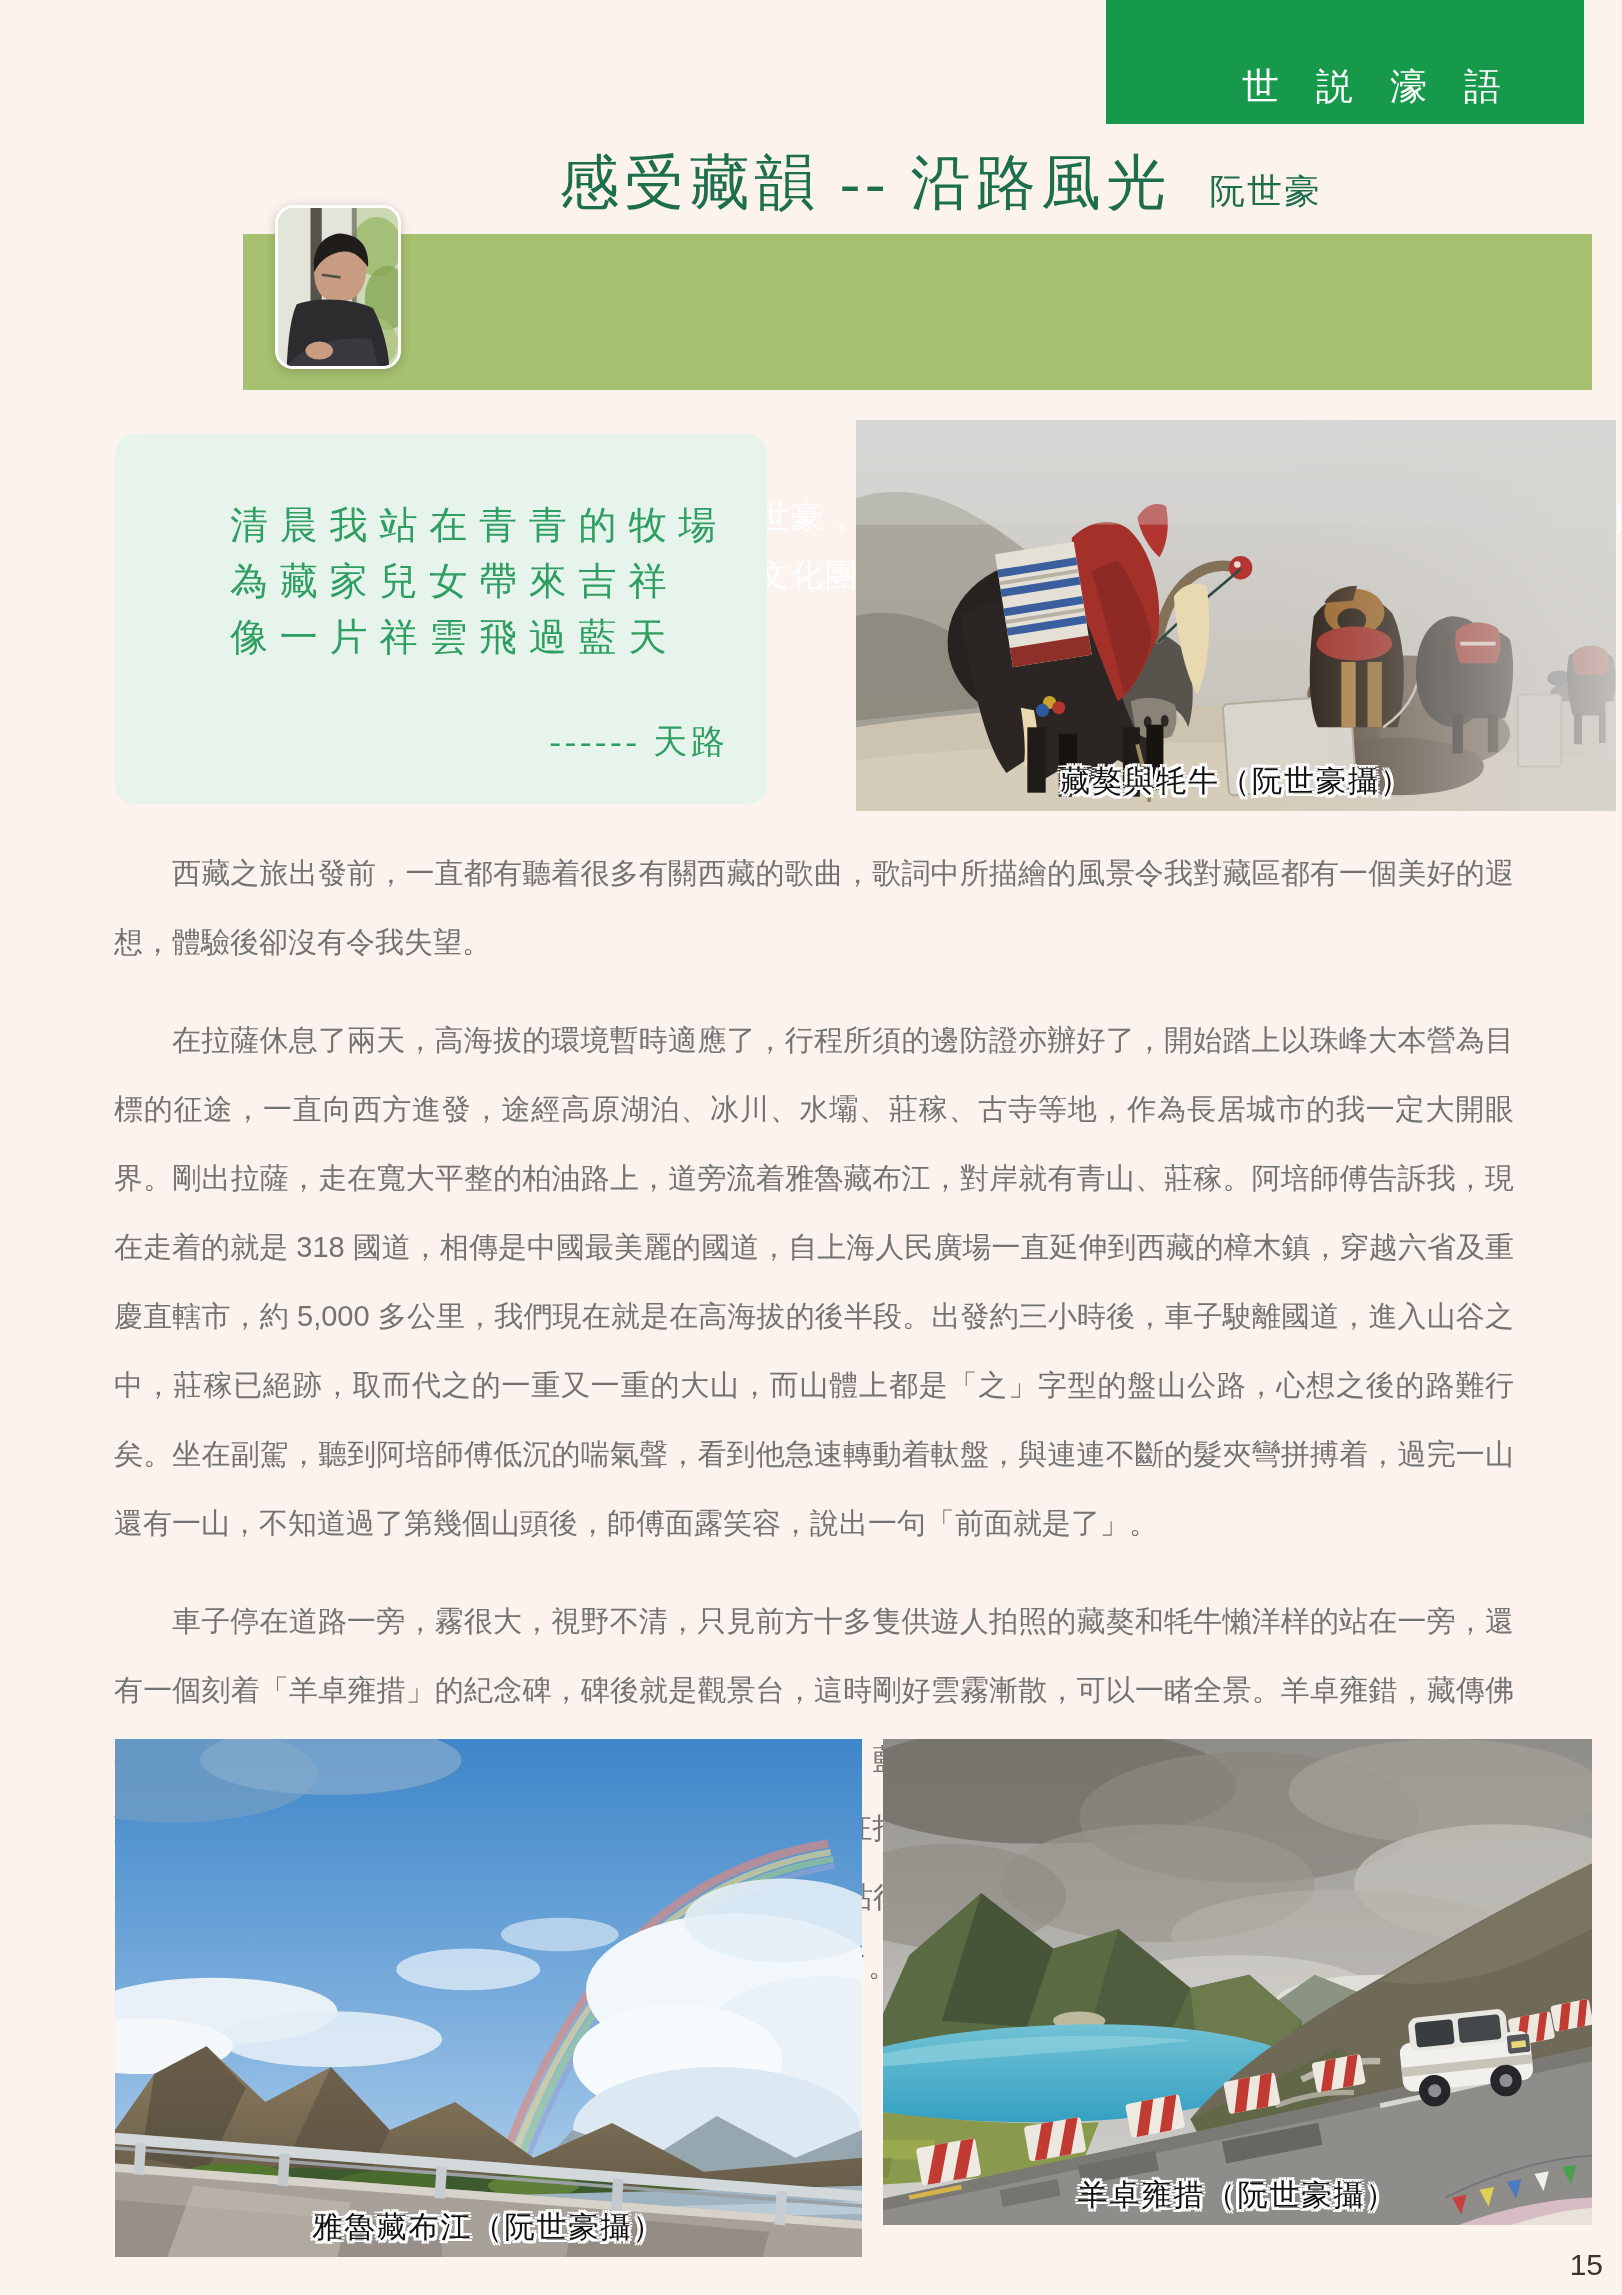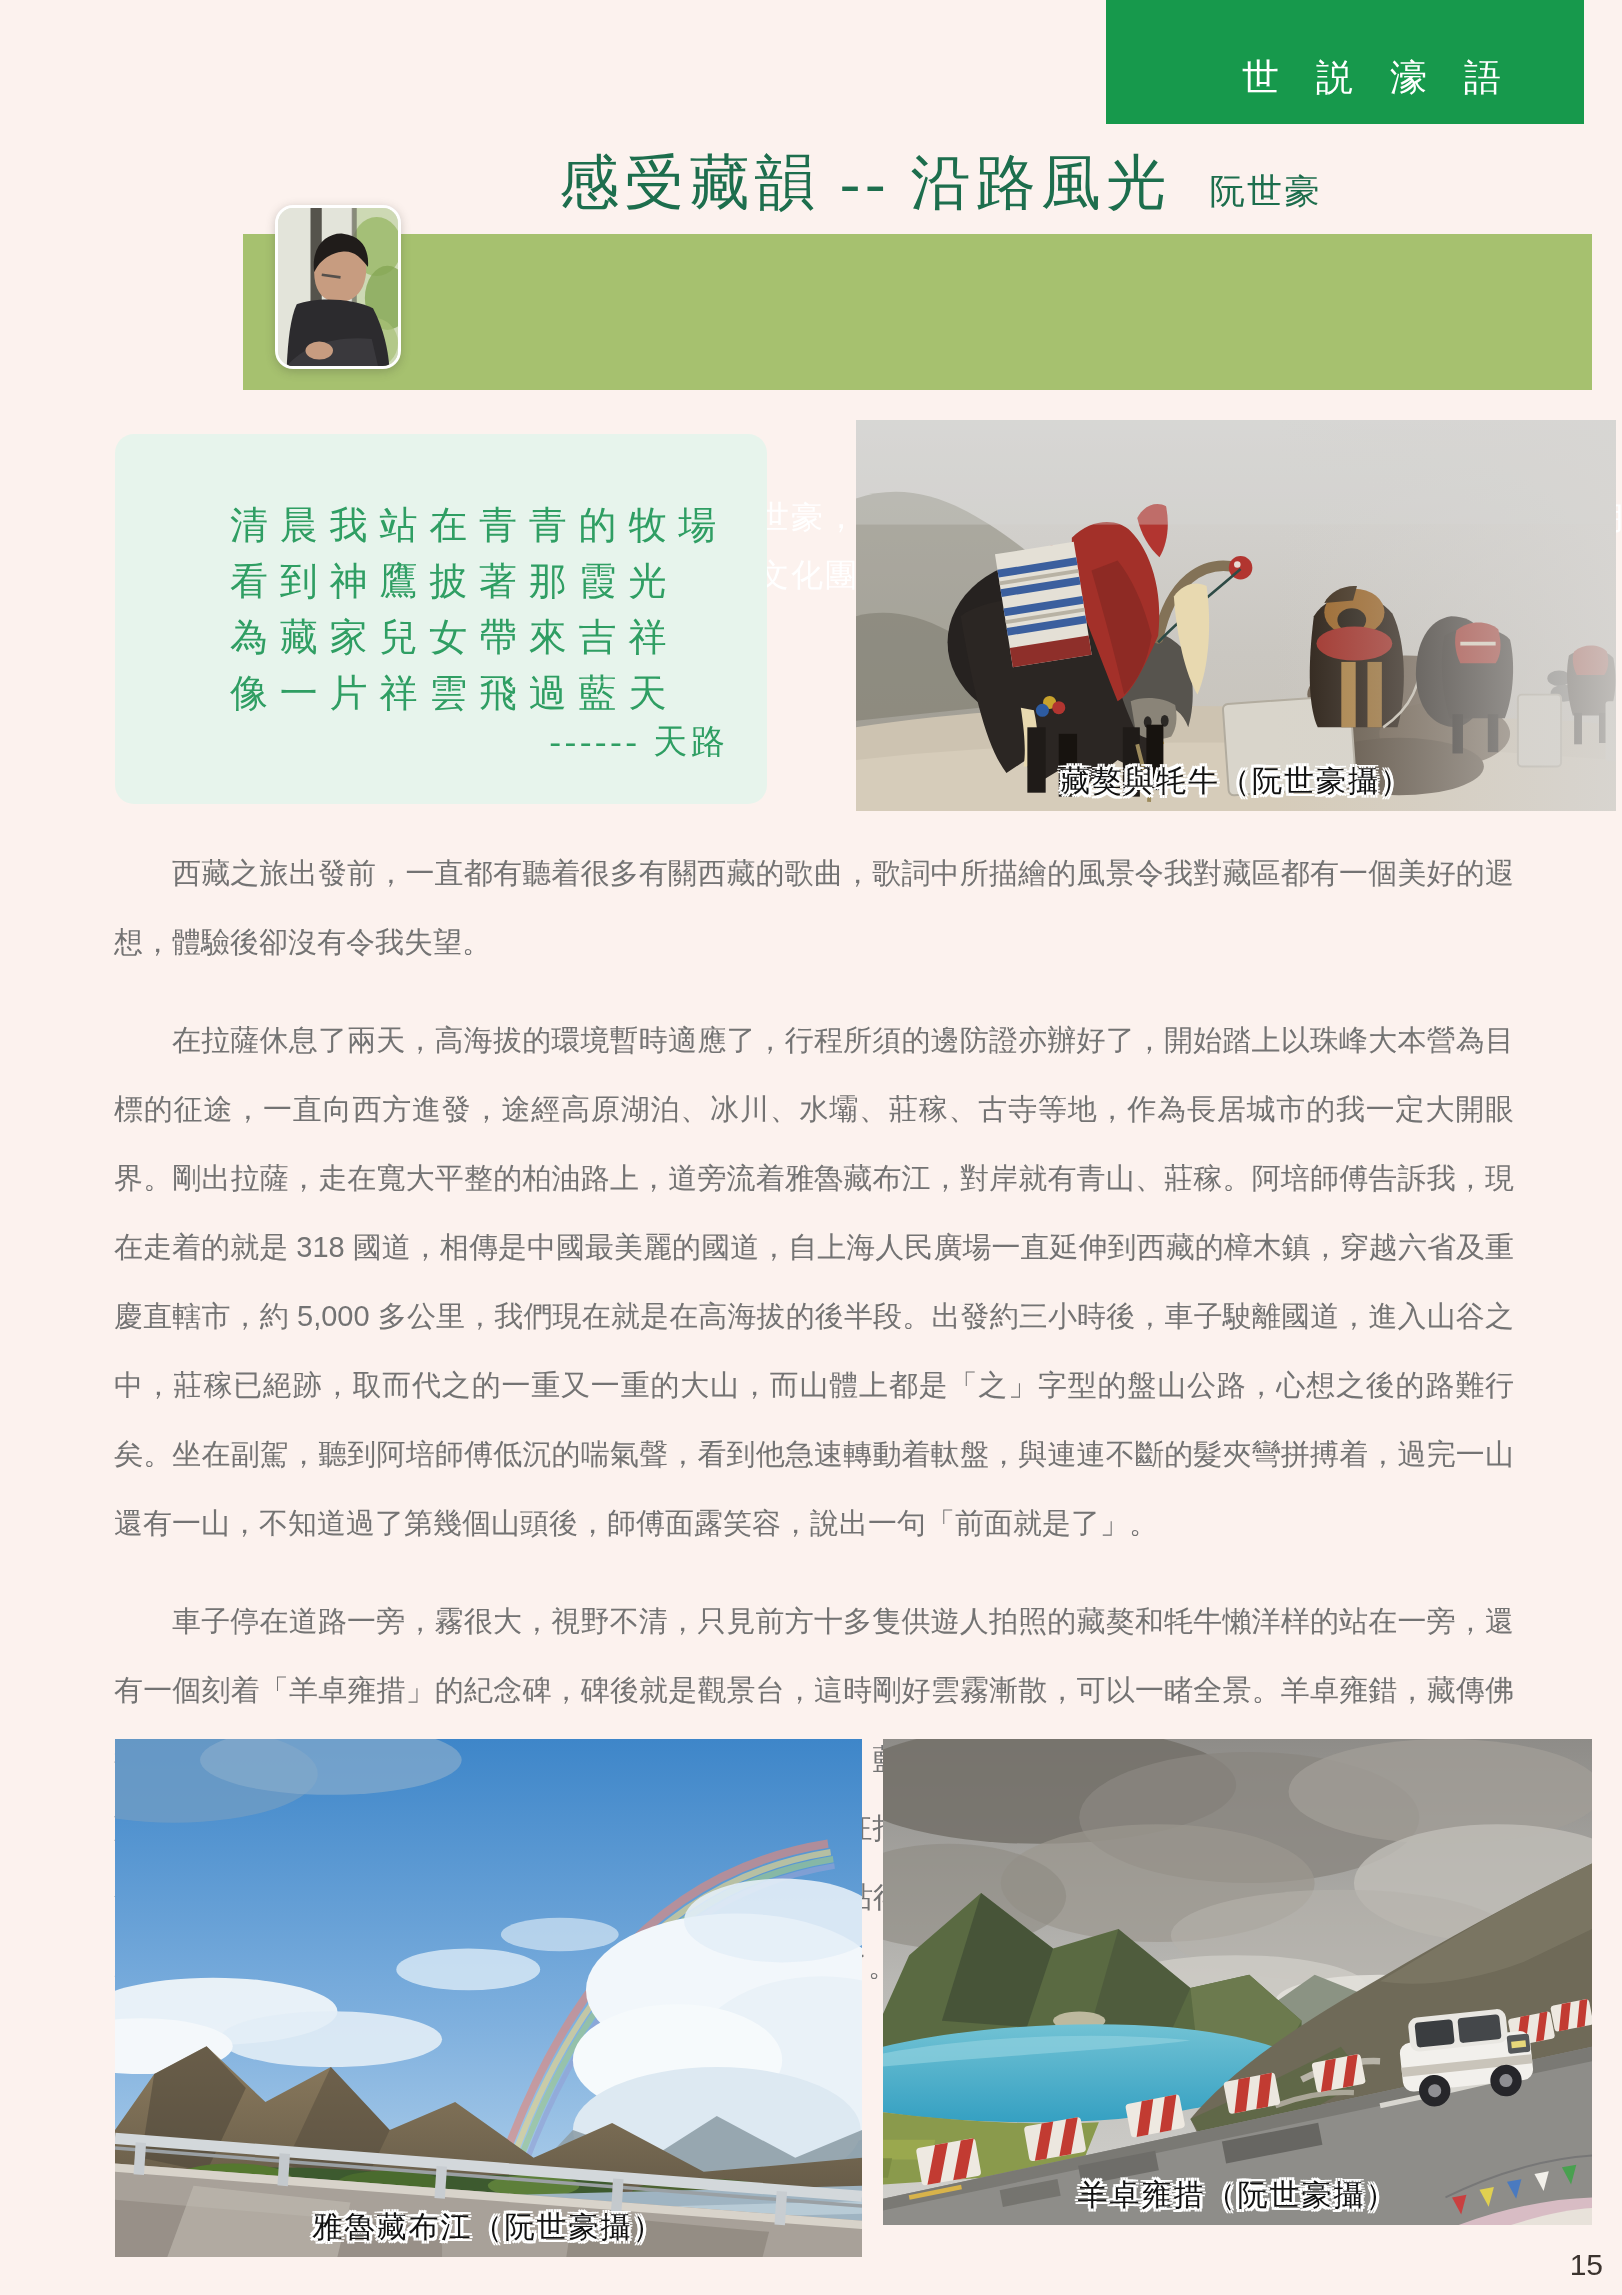--- a/index.html
+++ b/index.html
@@ -9,21 +9,21 @@
     position:relative; width:1623px; height:2295px;
     background:#fcf2ee; overflow:hidden; margin:0 auto;
   }
 
   
   .header-box {
     position:absolute; left:1106px; top:0; width:478px; height:124px;
     background:#17994c;
   }
   .header-box .section-label {
-    position:absolute; right:46px; bottom:21px;
+    position:absolute; right:46px; bottom:12px;
     color:#ffffff; font-family:"Liberation Serif","DejaVu Serif",serif;
     font-size:37px; letter-spacing:37px; text-indent:0; white-space:nowrap;
   }
 
   
   .title-row {
     position:absolute; left:559px; top:143px; white-space:nowrap;
     font-family:"Liberation Serif","DejaVu Serif",serif; color:#1d6e4d;
   }
   .title-row .article-title { font-size:60px; letter-spacing:5.2px; }
@@ -129,21 +129,20 @@
       <path d="M70,104 L100,108" stroke="#55504c" stroke-width="4" fill="none"></path>
       <path d="M30,150 C60,138 120,140 152,156 C170,190 176,222 178,246 L14,246 C16,206 20,170 30,150 Z" fill="#2c2b2e"></path>
       <path d="M14,246 C40,216 90,198 150,204 L160,246 Z" fill="#3a393d"></path>
       <ellipse cx="66" cy="222" rx="22" ry="14" fill="#c79c80"></ellipse>
     </svg>
   </div>
 
   <div class="poem-box">
     <div class="poem-lines">
       <div>清晨我站在青青的牧場</div>
-      <div>看到神鷹披著那霞光</div>
       <div>為藏家兒女帶來吉祥</div>
       <div>像一片祥雲飛過藍天</div>
     </div>
     <div class="poem-attr">------ 天路</div>
   </div>
 
   <div class="photo photo-yak">
     <svg viewBox="0 0 1162 598" preserveAspectRatio="none">
       <defs>
         <linearGradient id="fog" x1="0" y1="0" x2="0" y2="1">

